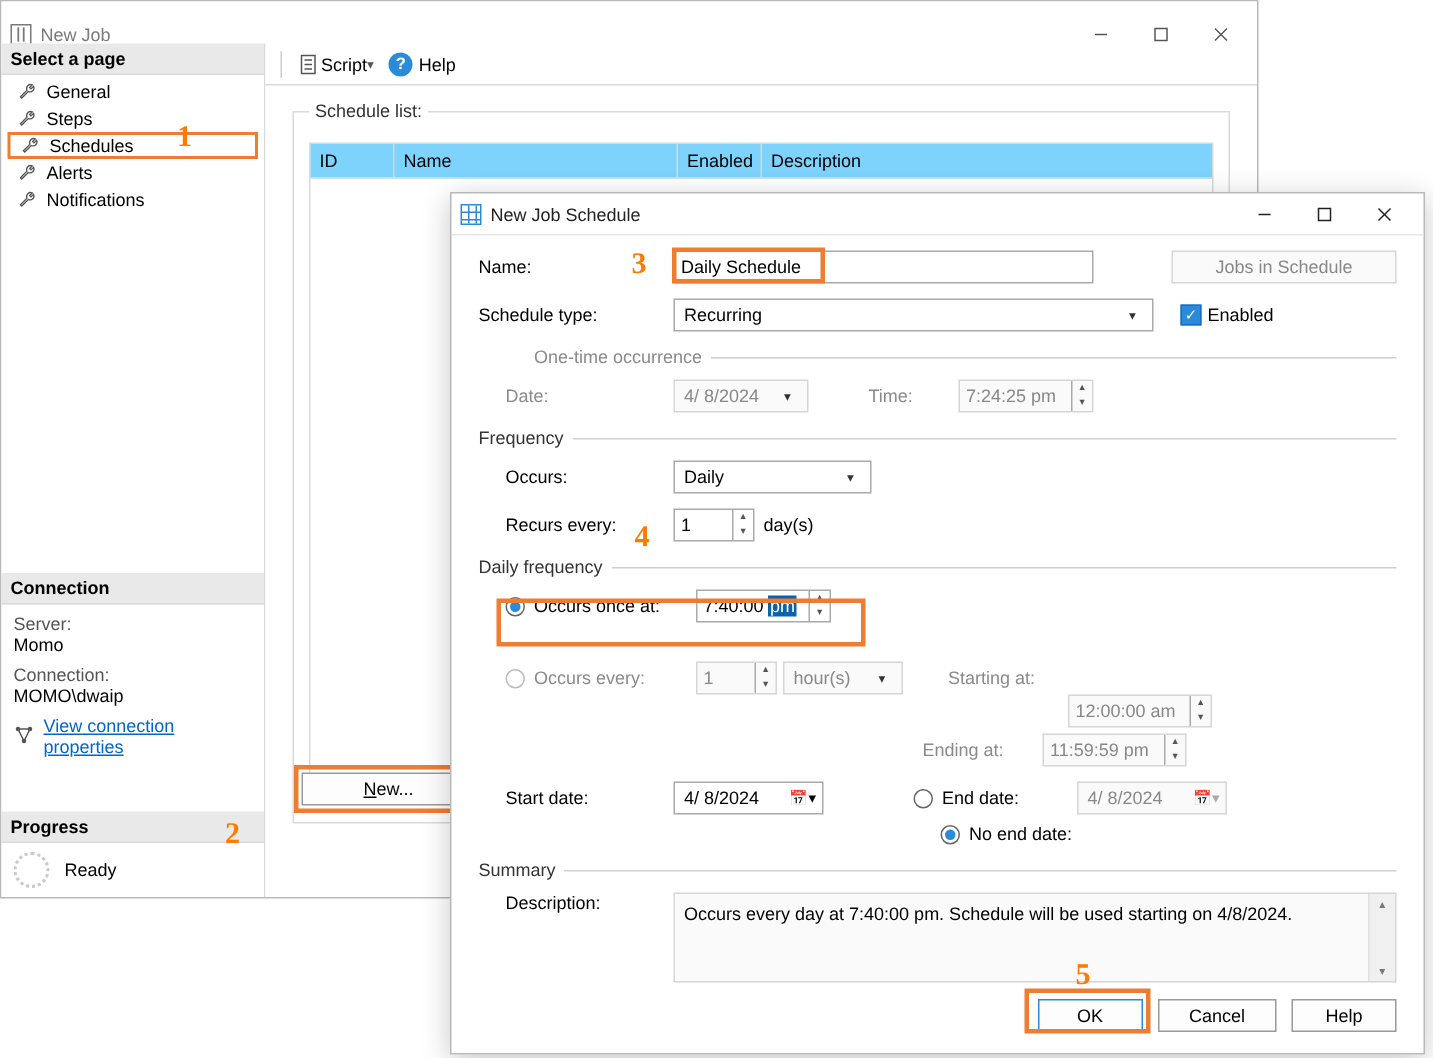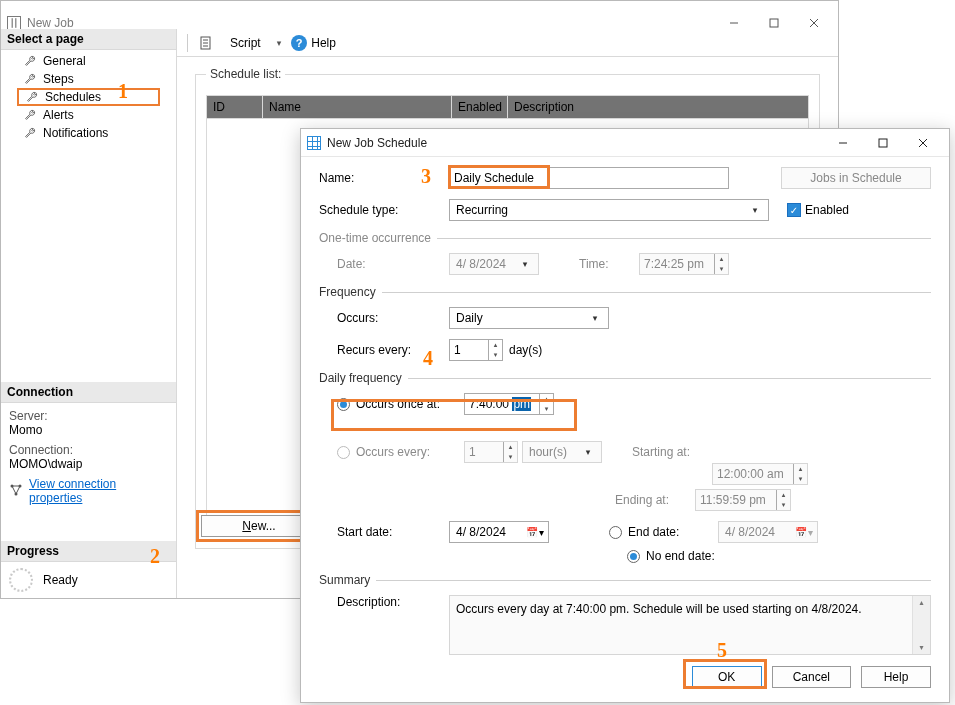--- a/index.html
+++ b/index.html
@@ -29,51 +29,51 @@
   .titlebar .icon { width:14px; height:14px; border:1px solid #7a7a7a; margin-right:6px; display:flex; align-items:center; justify-content:center; }
   .titlebar .spacer { flex:1; }
   .win-btn { width:40px; height:22px; display:flex; align-items:center; justify-content:center; color:#555; }
   .win-btn svg { width:10px; height:10px; }
 
   .job-body { position:absolute; top:28px; bottom:0; left:0; right:0; display:flex; }
 
   
   .left-pane { width:176px; border-right:1px solid var(--light-border); display:flex; flex-direction:column; background:#fff;}
   .section-title { background:var(--grey-header); font-weight:bold; padding:3px 6px; border-bottom:1px solid var(--light-border);}
-  .nav { padding:2px 12px; }
+  .nav { padding:2px 0; }
   .nav-item { display:flex; align-items:center; gap:6px; padding:2px 4px 2px 10px; }
   .nav-item .wrench { width:14px; height:14px; position:relative; }
   .wrench svg { width:14px; height:14px; }
   .nav-item.selected-rect { border:2px solid var(--orange); margin:0 4px; padding:0 2px 0 6px;}
   .left-fill { flex:1; }
   .conn-block { padding:6px 8px; font-size:12px; }
   .conn-block .lbl { color:#555; }
   .conn-block .val { margin-bottom:6px; }
   .conn-link { color:var(--link); text-decoration:underline; }
   .conn-row { display:flex; align-items:center; gap:6px;}
   .net-icon svg{ width:14px; height:14px; }
 
   .progress-block { padding:6px 8px; display:flex; align-items:center; gap:10px;}
   .progress-dots { width:24px; height:24px; border:2px dotted #c9c9c9; border-radius:50%; }
 
   
   .right-pane { flex:1; position:relative; background:#fff; }
   .right-toolbar { height:28px; display:flex; align-items:center; gap:10px; padding:0 10px; border-bottom:1px solid var(--light-border);}
   .right-toolbar .sep { width:1px; height:18px; background:#ccc; }
-  .script-btn { display:flex; align-items:center; gap:16px; }
+  .script-btn { display:flex; align-items:center; gap:0; }
   .tb-icon { width:16px; height:16px; display:inline-flex; align-items:center; justify-content:center;}
   .tb-icon svg{width:14px;height:14px;}
   .help-icon { width:16px;height:16px;border-radius:50%;background:#2b8bd8;color:#fff;display:inline-flex;align-items:center;justify-content:center;font-weight:bold;font-size:11px;}
   .caret { font-size:9px; color:#555; }
 
   .right-content { position:absolute; top:28px; left:0; right:0; bottom:0; padding:10px 16px;}
   fieldset.sched-box { border:1px solid var(--light-border); padding:8px 10px 10px 10px; height:482px; position:relative;}
   fieldset.sched-box legend { padding:0 4px; color:#333;}
   .list-table { border:1px solid var(--light-border); height:428px; margin-top:6px; }
-  .list-head { display:flex; background:#737373; border-bottom:1px solid var(--light-border);}
+  .list-head { display:flex; background:#7dd3fc; border-bottom:1px solid var(--light-border);}
   .list-head > div { padding:4px 6px; border-right:1px solid var(--light-border);}
   .c-id{width:56px;} .c-name{flex:1;} .c-en{width:56px;} .c-desc{width:300px; border-right:none!important;}
 
   .new-btn-wrap{ position:absolute; left:0; bottom:6px; display:flex; align-items:center; gap:8px;}
   .btn { height:22px; padding:0 20px; border:1px solid #999; background:#fdfdfd; display:inline-flex; align-items:center; justify-content:center;}
   .btn u{ text-decoration:underline;}
   .orange-box { border:3px solid var(--orange); padding:2px;}
 
   
   .anno { position:absolute; color:var(--orange2); font-size:20px; font-weight:700; font-family: "Segoe Script","Comic Sans MS",cursive; pointer-events:none;}
@@ -101,21 +101,21 @@
   .combo .dd{ width:18px; text-align:center; color:#333; font-size:9px;}
   .spin{ height:22px; border:1px solid #aaa; display:flex; align-items:center; background:#fff;}
   .spin .sv{ padding:0 4px; flex:1;}
   .spin .arrows{ width:14px; display:flex; flex-direction:column; border-left:1px solid #aaa;}
   .spin .arrows span{ height:10px; font-size:7px; line-height:10px; text-align:center; color:#555;}
   .chk{ width:14px;height:14px;border:1px solid #1a6fbf;background:#2b8bd8;color:#fff;display:inline-flex;align-items:center;justify-content:center;font-size:10px; margin-right:4px;}
 
   .group-rule{ display:flex; align-items:center; margin:6px 0 8px 0;}
   .group-rule .gl{ color:#333; padding-right:6px;}
   .group-rule .line{ flex:1; height:1px; background:#cfcfcf;}
-  .group-rule.disabled .gl{ color:var(--disabled);}
+  .group-rule.disabled .gl{ color:var(--disabled);margin-left:37px;}
 
   .sub{ padding-left:18px;}
   .sub .lab{ width:112px;}
   .disabled-text{ color:var(--disabled);}
   .disabled-box{ background:#fafafa; border-color:#d6d6d6; color:#888;}
 
   .radio{ width:13px;height:13px;border:1px solid #666;border-radius:50%;display:inline-flex;align-items:center;justify-content:center;margin-right:6px; background:#fff;}
   .radio.on::after{content:"";width:7px;height:7px;border-radius:50%;background:#2b8bd8;}
   .radio.disabled{ border-color:#bbb;}
   .radio-label.dis{ color:var(--disabled);}
@@ -340,21 +340,21 @@
           </span>
       </span>
     </div>
 
     <div class="group-rule">
         <span class="gl">Frequency</span>
         <span class="line"></span>
       </div>
     <div class="row sub">
       <span class="lab">Occurs:</span>
-      <span class="combo" style="width:160px;">
+      <span class="combo" style="width:132px;">
         <span class="cv">Daily</span>
         <span class="dd">▾</span>
       </span>
     </div>
     <div class="row sub">
       <span class="lab">Recurs every:</span>
       <span class="spin" style="width:54px;">
         <span class="sv">1</span>
         <span class="arrows">
             <span>▴</span>

